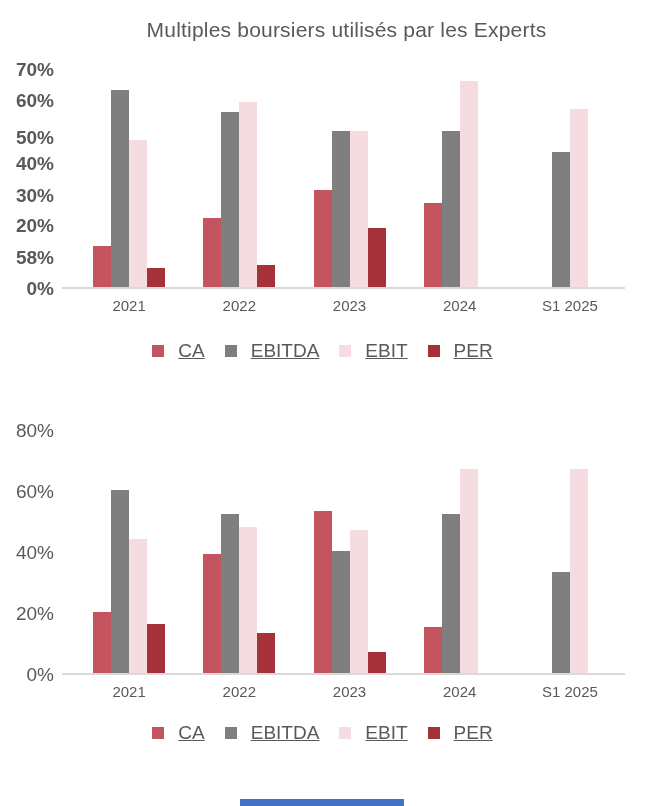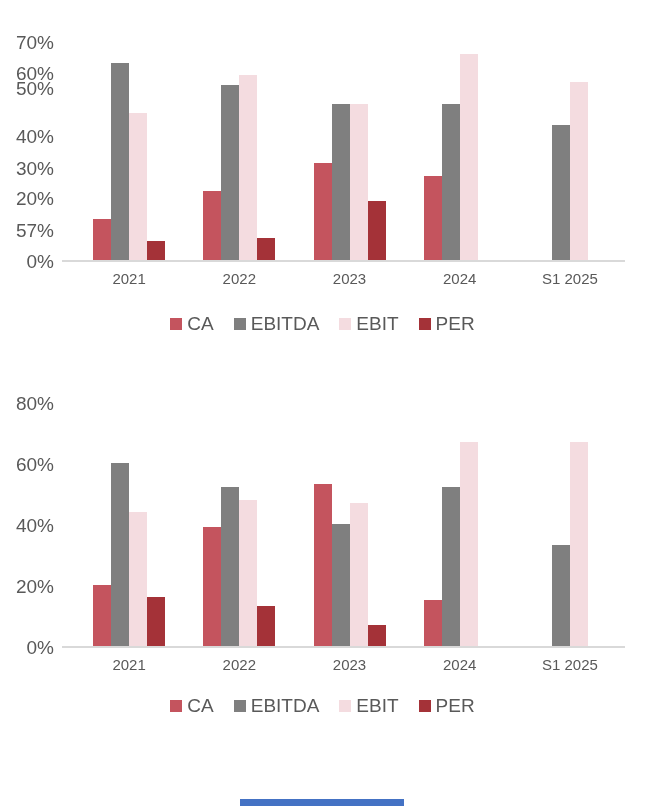--- a/index.html
+++ b/index.html
@@ -77,45 +77,46 @@
   .legend {
     display: flex;
     justify-content: center;
     align-items: center;
     gap: 20px;
     font-size: 19px;
     color: #595959;
   }
   .chart-block.first .legend { margin-top: 26px; }
   .chart-block.second .legend { margin-top: 22px; }
-  .legend-item { display: flex; align-items: center; gap: 5px; }
+  .legend-item { display: flex; align-items: center; gap: 14px; text-decoration: underline; }
   .legend-swatch { width: 12px; height: 12px; display: inline-block; }
   .footer-bar {
     position: absolute;
     left: 240px;
     top: 799px;
     width: 164px;
     height: 7px;
   }
 </style>
 </head>
 <body>
 
 <div class="canvas">
 
   <section class="chart-block first">
+    <h2 class="chart-title">Multiples boursiers utilisés par les Experts</h2>
     <div class="chart-body">
-      <div class="y-axis" style="height: 219px;">
+      <div class="y-axis" style="height: 219px; font-weight: bold;">
           <div class="y-tick" style="top: 0px;">70%</div>
           <div class="y-tick" style="top: 31.2857px;">60%</div>
-          <div class="y-tick" style="top: 46px;">50%</div>
+          <div class="y-tick" style="top: 68px;">50%</div>
           <div class="y-tick" style="top: 93.8571px;">40%</div>
           <div class="y-tick" style="top: 126px;">30%</div>
           <div class="y-tick" style="top: 156.429px;">20%</div>
-          <div class="y-tick" style="top: 187.714px;">57%</div>
+          <div class="y-tick" style="top: 187.714px;">58%</div>
           <div class="y-tick" style="top: 219px;">0%</div>
         </div>
       <div class="plot" style="height: 219px;">
           <div class="bar-group">
             <div class="bar" style="height: 41px; background: rgb(196, 84, 94);"></div>
             <div class="bar" style="height: 197px; background: rgb(127, 127, 127);"></div>
             <div class="bar" style="height: 147px; background: rgb(244, 220, 224);"></div>
             <div class="bar" style="height: 19px; background: rgb(164, 50, 56);"></div>
           </div>
           <div class="bar-group">

